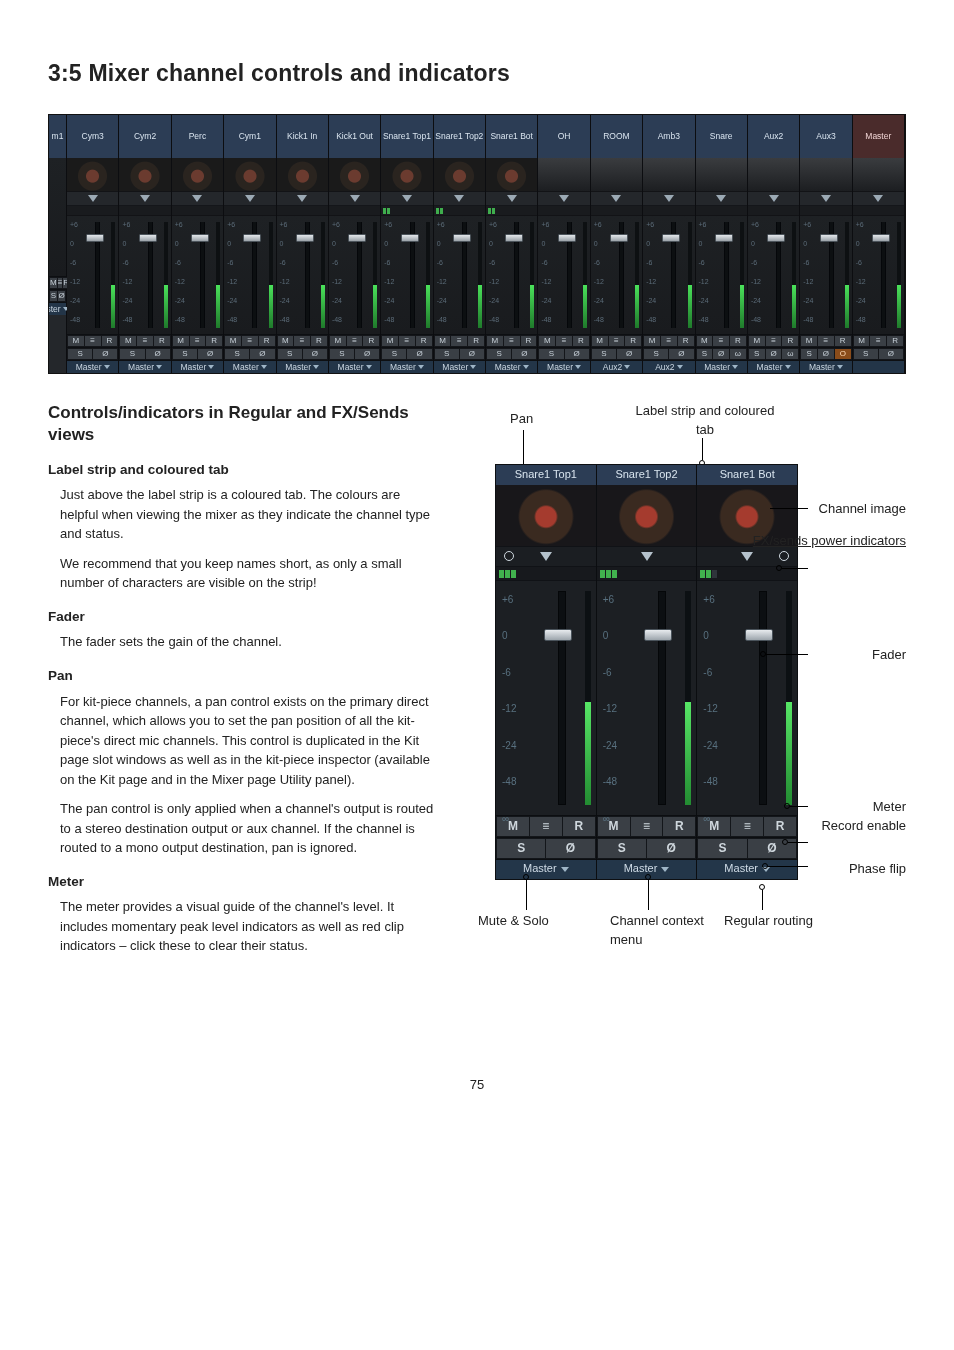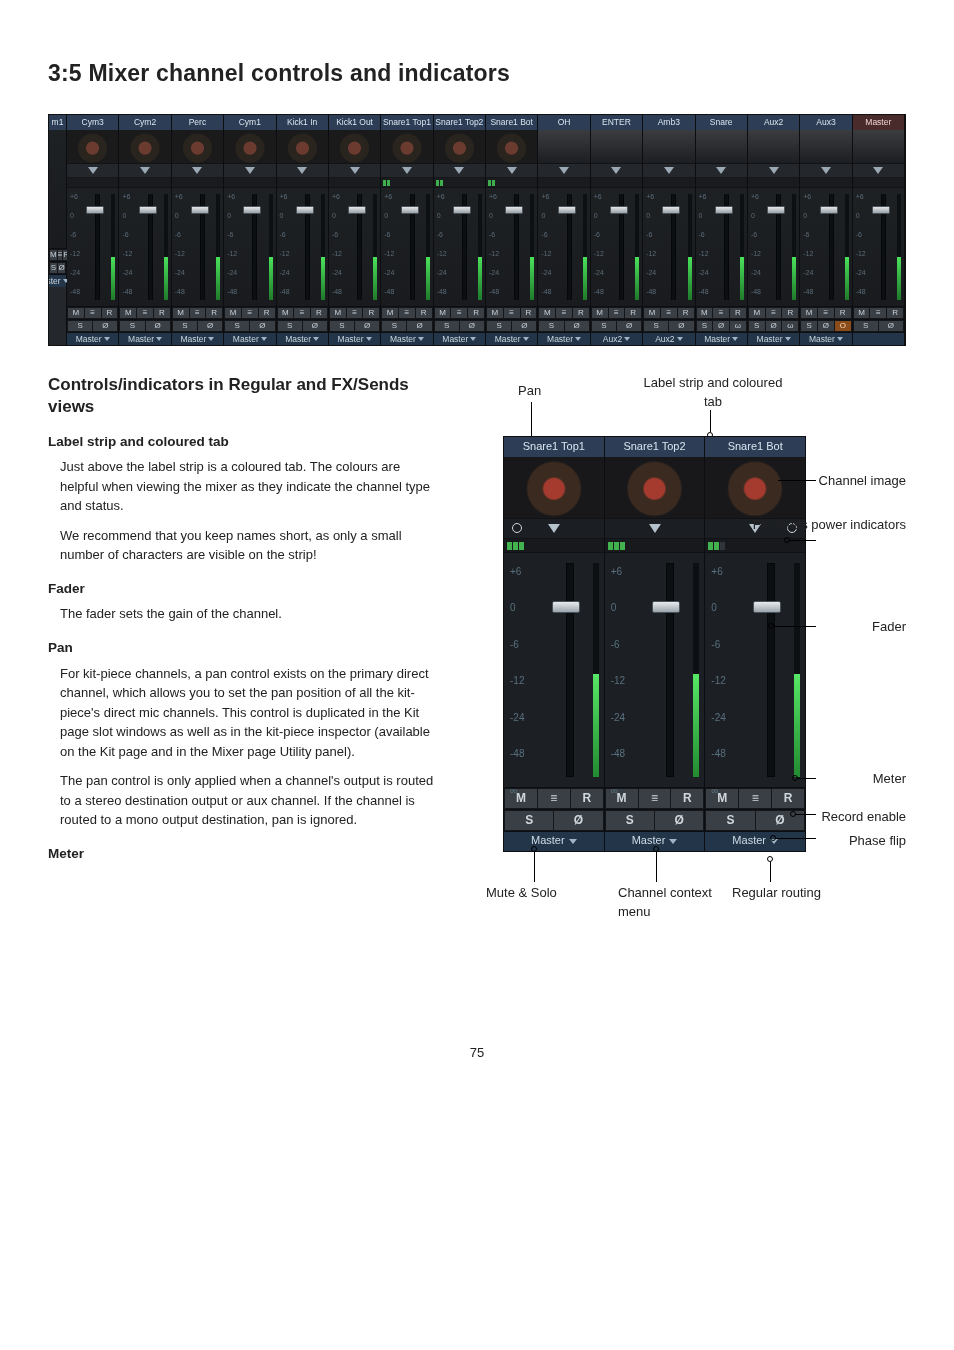--- a/index.html
+++ b/index.html
@@ -34,21 +34,21 @@
     display:flex; flex-direction:column;
     font-size: 8px;
     color:#bcc6ce;
     min-width:0;
   }
   .mixer-wide .ch:first-child { flex: 0 0 18px; }
   .ch .lab {
     background:#2c3d55;
     color:#d9e4ef;
     text-align:center;
-    padding:1px 0;
+    padding:15px 0;
     font-size:8.5px;
     white-space:nowrap;
     overflow:hidden;
   }
   .ch.master .lab { background:#4a2b2b; color:#f0d4d4;}
   .ch .img {
     height:34px;
     background: radial-gradient(circle at 50% 55%, #6b3b2f 0 6px, #2a241f 7px 14px, #1a1a1a 15px 100%);
     border-bottom:1px solid #121316;
   }
@@ -108,21 +108,21 @@
   .ch .out{
     height:13px; background:#233548; color:#cbd7e2;
     font-size:8.5px; text-align:center;
     display:flex;align-items:center;justify-content:center;gap:2px;
     border-top:1px solid #0d0f12;
   }
   .ch .out .dd{width:0;height:0;border-left:3px solid transparent;border-right:3px solid transparent;border-top:4px solid #9fb5c6;}
   .btn-orange{ background:#8a4c1a !important; color:#ffdcb8 !important;}
 
   
-  .cols{ display:flex; gap:40px; margin-top:28px;}
+  .cols{ display:flex; gap:32px; margin-top:28px;}
   .col-left{ flex:0 0 390px;}
   .col-right{ flex:1; position:relative;}
   h2.sec{ font-size:17px; font-weight:700; margin-bottom:12px; line-height:1.3;}
   h3.sub{ font-size:13.5px; font-weight:700; margin:14px 0 6px 0;}
   p.body{ margin:0 0 10px 12px; font-size:13px; line-height:1.5;}
 
   
   .callout-wrap{ position:relative; height:560px;}
   .callout-labels-top{ position:absolute; top:0; left:0; right:0; height:42px;}
   .callout-labels-top span{ position:absolute; font-size:13px;}
@@ -549,21 +549,21 @@
         <div class="btnrow">
           <button>S</button>
           <button>Ø</button>
         </div>
         <div class="out">
           <span>Master</span>
           <span class="dd"></span>
         </div>
       </div>
       <div class="ch">
-        <div class="lab">ENTER</div>
+        <div class="lab">ROOM</div>
         <div class="img mic"></div>
         <div class="pan"></div>
         <div class="fxarea"></div>
         <div class="fader-area">
           <div class="scale">
             <div>+6</div>
             <div>0</div>
             <div>-6</div>
             <div>-12</div>
             <div>-24</div>
@@ -774,20 +774,21 @@
     <p class="body">We recommend that you keep names short, as only a small number of characters are visible on the strip!</p>
 
     <h3 class="sub">Fader</h3>
     <p class="body">The fader sets the gain of the channel.</p>
 
     <h3 class="sub">Pan</h3>
     <p class="body">For kit-piece channels, a pan control exists on the primary direct channel, which allows you to set the pan position of all the kit-piece's direct mic channels. This control is duplicated in the Kit page slot windows as well as in the kit-piece inspector (available on the Kit page and in the Mixer page Utility panel).</p>
     <p class="body">The pan control is only applied when a channel's output is routed to a stereo destination output or aux channel. If the channel is routed to a mono output destination, pan is ignored.</p>
 
     <h3 class="sub">Meter</h3>
+    <p class="body">The meter provides a visual guide of the channel's level. It includes momentary peak level indicators as well as red clip indicators – click these to clear their status.</p>
   </div>
 
   <div class="col-right">
     <div class="callout-wrap">
 
       <div class="callout-labels-top">
         <span style="left:40px; top:8px;">Pan</span>
         <span style="left:160px; top:0; text-align:center; width:150px;">Label strip and coloured tab</span>
       </div>
 
@@ -915,24 +916,24 @@
             </div>
             <div class="out">
               <span>Master</span>
               <span class="dd"></span>
             </div>
           </div>
         </div>
 
       <div class="right-labels">
         <div style="top:10px;">Channel image</div>
-        <div style="top:54px;">FX/sends power indicators</div>
+        <div style="top:42px;text-decoration:underline;">FX/sends power indicators</div>
         <div style="top:156px;">Fader</div>
         <div style="top:308px;">Meter</div>
-        <div style="top:346px;">Record enable</div>
+        <div style="top:327px;">Record enable</div>
         <div style="top:370px;">Phase flip</div>
       </div>
 
       <div class="lead h" style="left:300px; top:106px; width:38px;"></div>
       <div class="lead h" style="left:312px; top:166px; width:26px;"></div>
         <div class="rnd" style="left:306px; top:163px;"></div>
       <div class="lead h" style="left:296px; top:252px; width:42px;"></div>
         <div class="rnd" style="left:290px; top:249px;"></div>
       <div class="lead h" style="left:320px; top:404px; width:18px;"></div>
         <div class="rnd" style="left:314px; top:401px;"></div>

